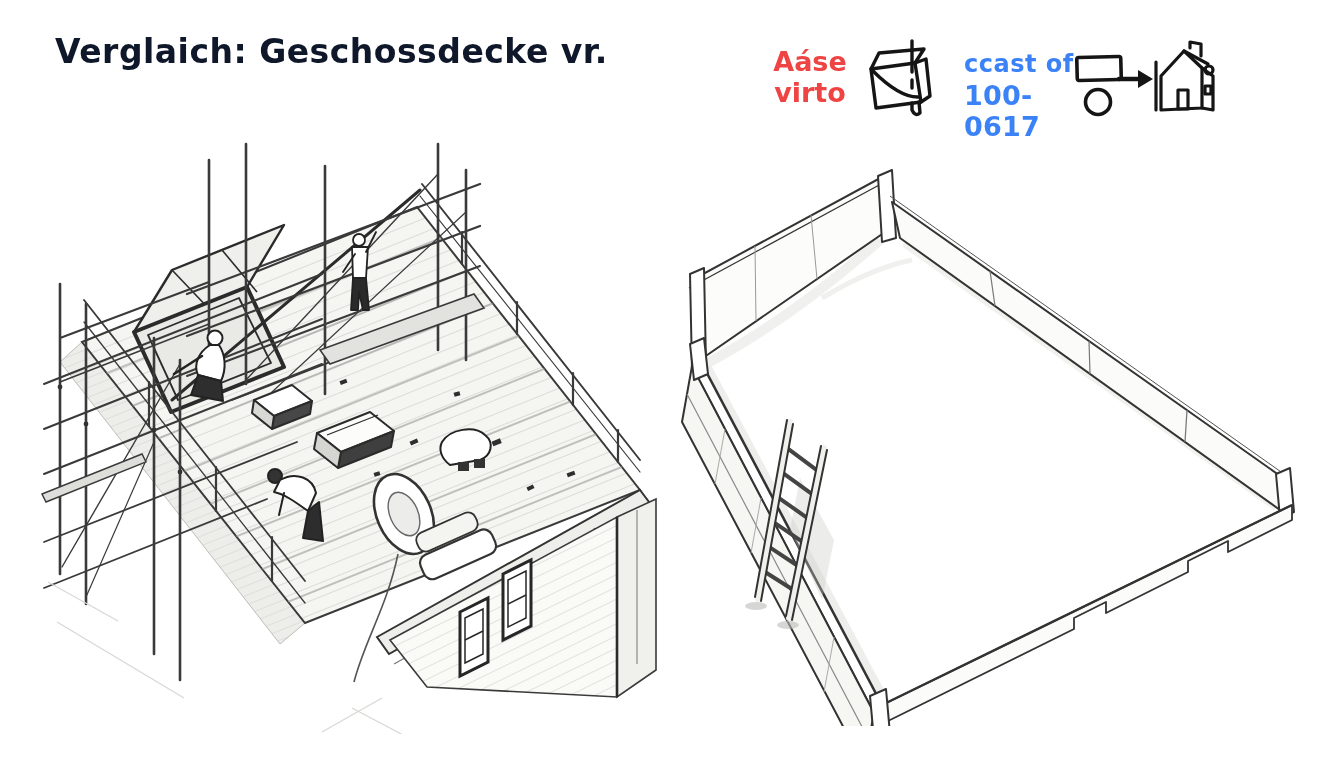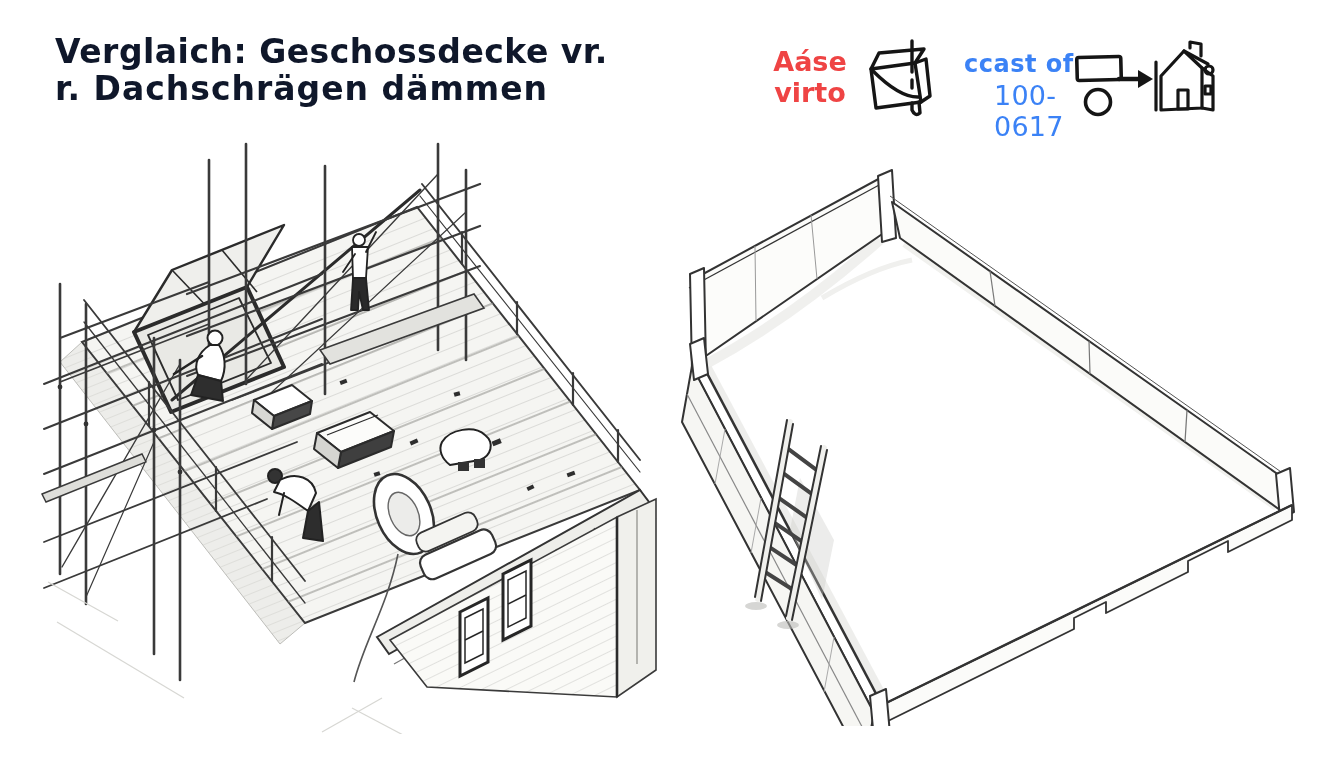--- a/index.html
+++ b/index.html
@@ -19,29 +19,28 @@
   .title-block .t2{letter-spacing:1px;}
   
   .brand-block{
     left:768px;top:46px;width:84px;text-align:center;
     font-weight:700;font-size:27px;line-height:1.15;color:#ef4444;
   }
   .caption-block{
     left:964px;top:50px;width:112px;text-align:left;color:#3b82f6;
   }
   .caption-block .c1{font-weight:700;font-size:24px;letter-spacing:.5px;}
-  .caption-block .c2{font-weight:400;font-size:27px;letter-spacing:.2px;margin-top:2px;margin-left:30px;}
+  .caption-block .c2{font-weight:700;font-size:27px;letter-spacing:.2px;margin-top:2px;}
   svg{display:block;}
 </style>
 </head>
 <body>
 
 <div class="abs title-block">
   <div class="t1">Verglaich: Geschossdecke vr.</div>
-  <div class="t2">r. Dachschrägen dämmen</div>
 </div>
 
 <div class="abs brand-block">
   <div>Aáse</div>
   <div>virto</div>
 </div>
 
 <svg class="abs" style="left:862px;top:38px;" width="80" height="84" viewBox="0 0 80 84">
   <g fill="none" stroke="#151515" stroke-width="3.4" stroke-linecap="round" stroke-linejoin="round">
     <line x1="50" y1="3" x2="50" y2="34"></line>

